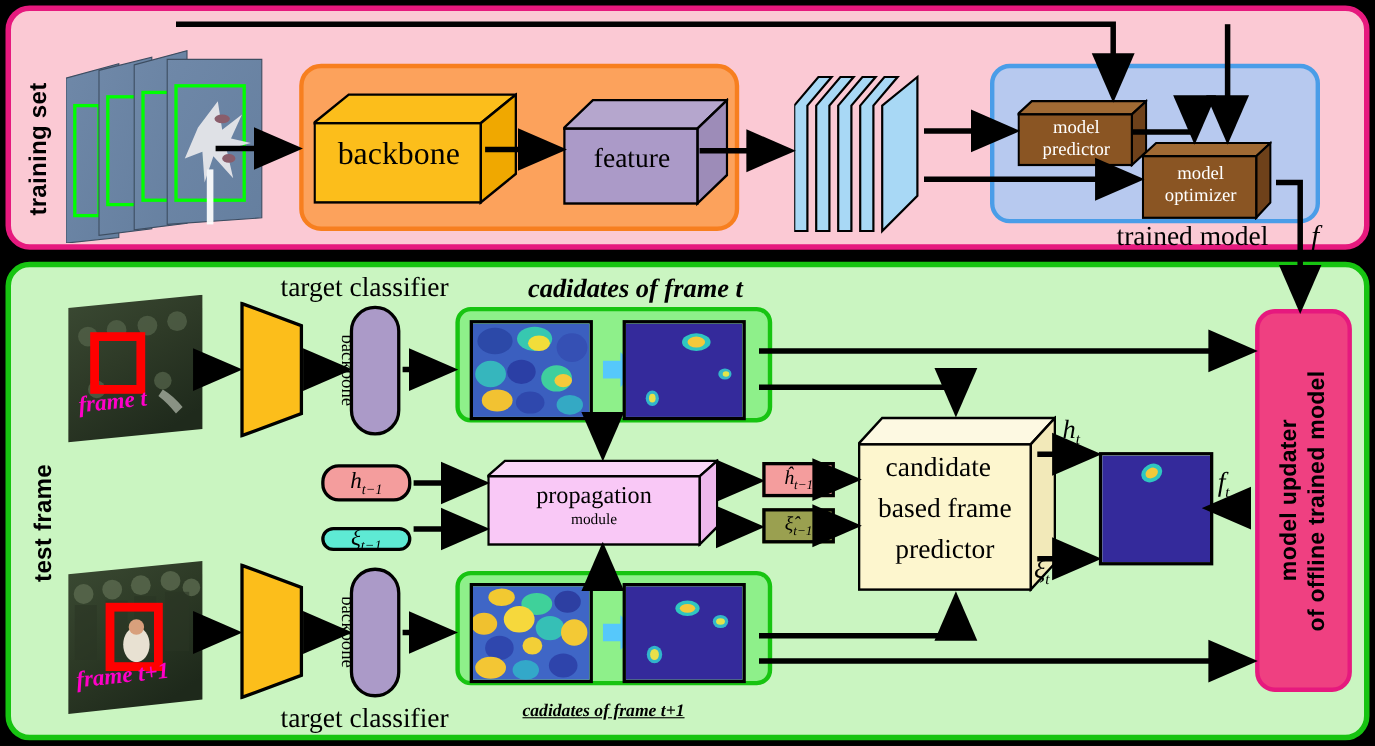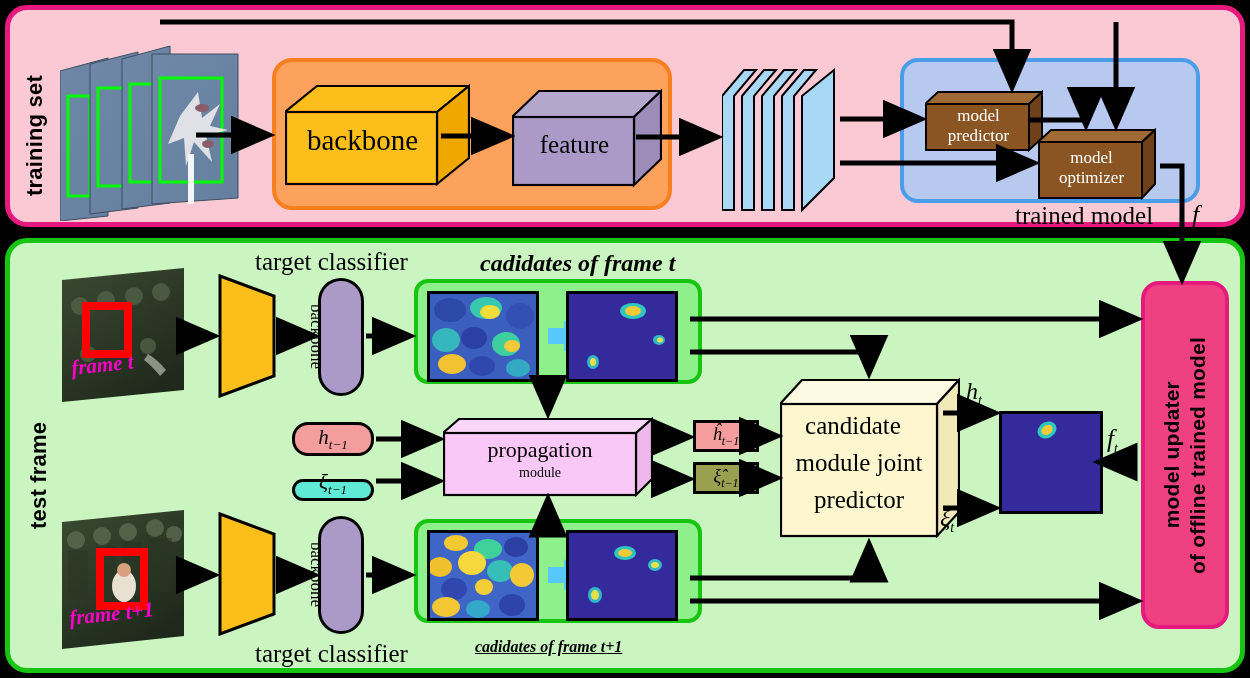--- a/index.html
+++ b/index.html
@@ -46,21 +46,21 @@
   .pill{position:absolute;background:#ab9ac8;border:3px solid #000;border-radius:26px;box-sizing:border-box;}
 
   
   .candgrp{position:absolute;background:#8ef08a;border:4px solid #17c411;border-radius:14px;box-sizing:border-box;}
   .hm{position:absolute;border:3px solid #000;box-sizing:border-box;}
 
   
   .statebox{position:absolute;border:3px solid #000;box-sizing:border-box;
      display:flex;align-items:center;justify-content:center;}
   .statepill{position:absolute;border:3px solid #000;border-radius:16px;box-sizing:border-box;
-     display:flex;align-items:flex-end;justify-content:center;}
+     display:flex;align-items:center;justify-content:center;}
 
   
   #updater{
     position:absolute;left:1141px;top:281px;width:88px;height:348px;
     background:#ef4081;border:4px solid #e6197e;border-radius:18px;box-sizing:border-box;
     display:flex;align-items:center;justify-content:center;
   }
 
   svg.ov{position:absolute;left:0;top:0;width:1250px;height:678px;pointer-events:none;}
 </style>
@@ -362,21 +362,21 @@
     </span>
   </div>
 
   <div class="box3d" style="left:780px;top:378px;width:180px;height:160px;">
     <svg width="180" height="160" viewBox="0 0 180 160" style="position:absolute;left:0;top:0;">
       <polygon points="0,26 22,2 179,2 157,26" fill="#fdf9e2" stroke="#000" stroke-width="2.2"></polygon>
       <polygon points="157,26 179,2 179,134 157,158" fill="#f2e9b9" stroke="#000" stroke-width="2.2"></polygon>
       <rect x="1" y="26" width="156" height="132" fill="#fdf6ce" stroke="#000" stroke-width="2.2"></rect>
     </svg>
     <div class="lab" style="left:1px;top:34px;width:144px;text-align:center;font-size:25px;">candidate</div>
-    <div class="lab" style="left:1px;top:71px;width:156px;text-align:center;font-size:25px;">module joint</div>
+    <div class="lab" style="left:1px;top:71px;width:156px;text-align:center;font-size:25px;">based frame</div>
     <div class="lab" style="left:1px;top:108px;width:156px;text-align:center;font-size:25px;">predictor</div>
   </div>
 
   <div class="lab" style="left:966px;top:378px;font-size:24px;font-style:italic;">
     <i>h</i><sub style="font-size:14px;">t</sub>
   </div>
   <div class="lab" style="left:940px;top:505px;font-size:24px;font-style:italic;">
     <i>ξ</i><sub style="font-size:14px;">t</sub>
   </div>
 

